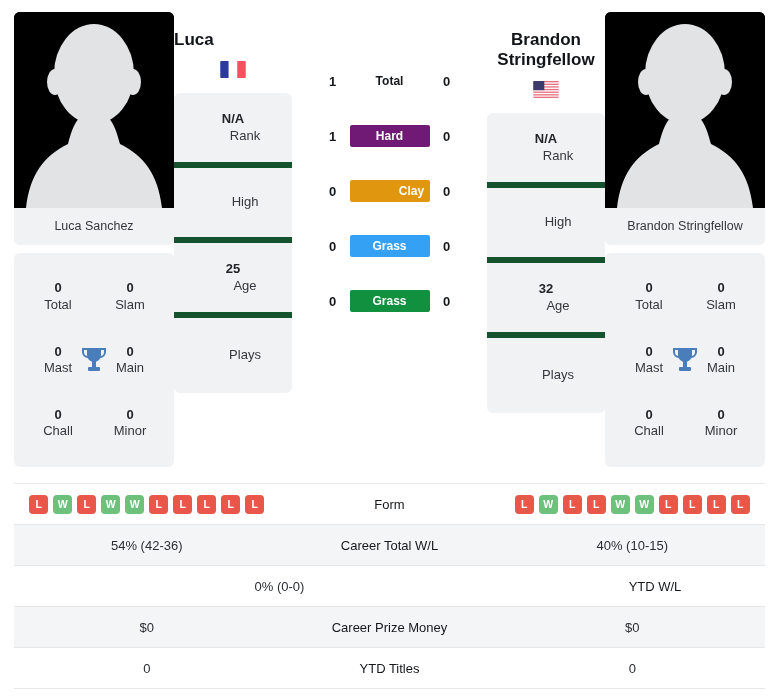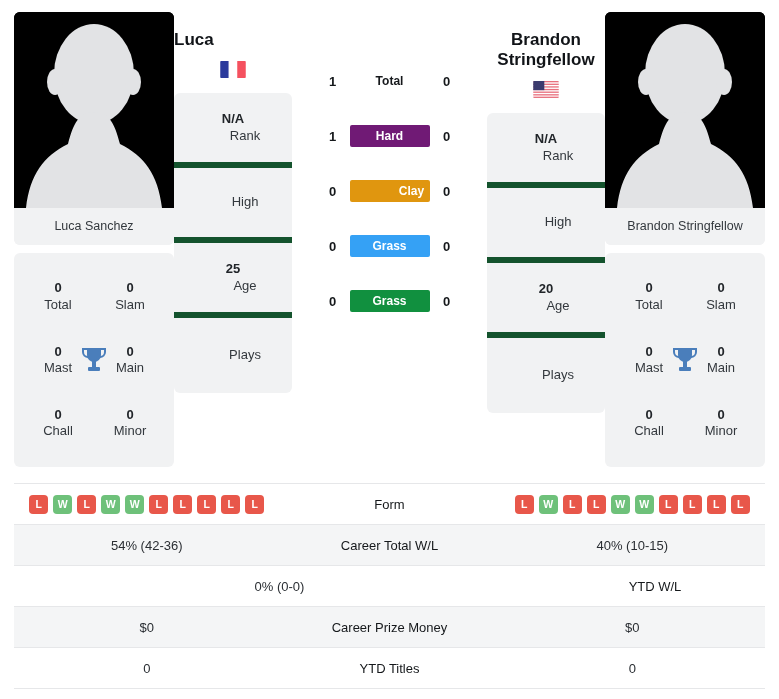--- a/index.html
+++ b/index.html
@@ -283,21 +283,21 @@
 
         <div class="info-card">
           <div class="info-row">
             <div class="v">N/A</div>
             <div class="k">Rank</div>
           </div>
           <div class="info-row">
             <div class="k">High</div>
           </div>
           <div class="info-row">
-            <div class="v">20</div>
+            <div class="v">32</div>
             <div class="k">Age</div>
           </div>
           <div class="info-row">
             <div class="k">Plays</div>
           </div>
         </div>
       </div>
 
     </div>
 

